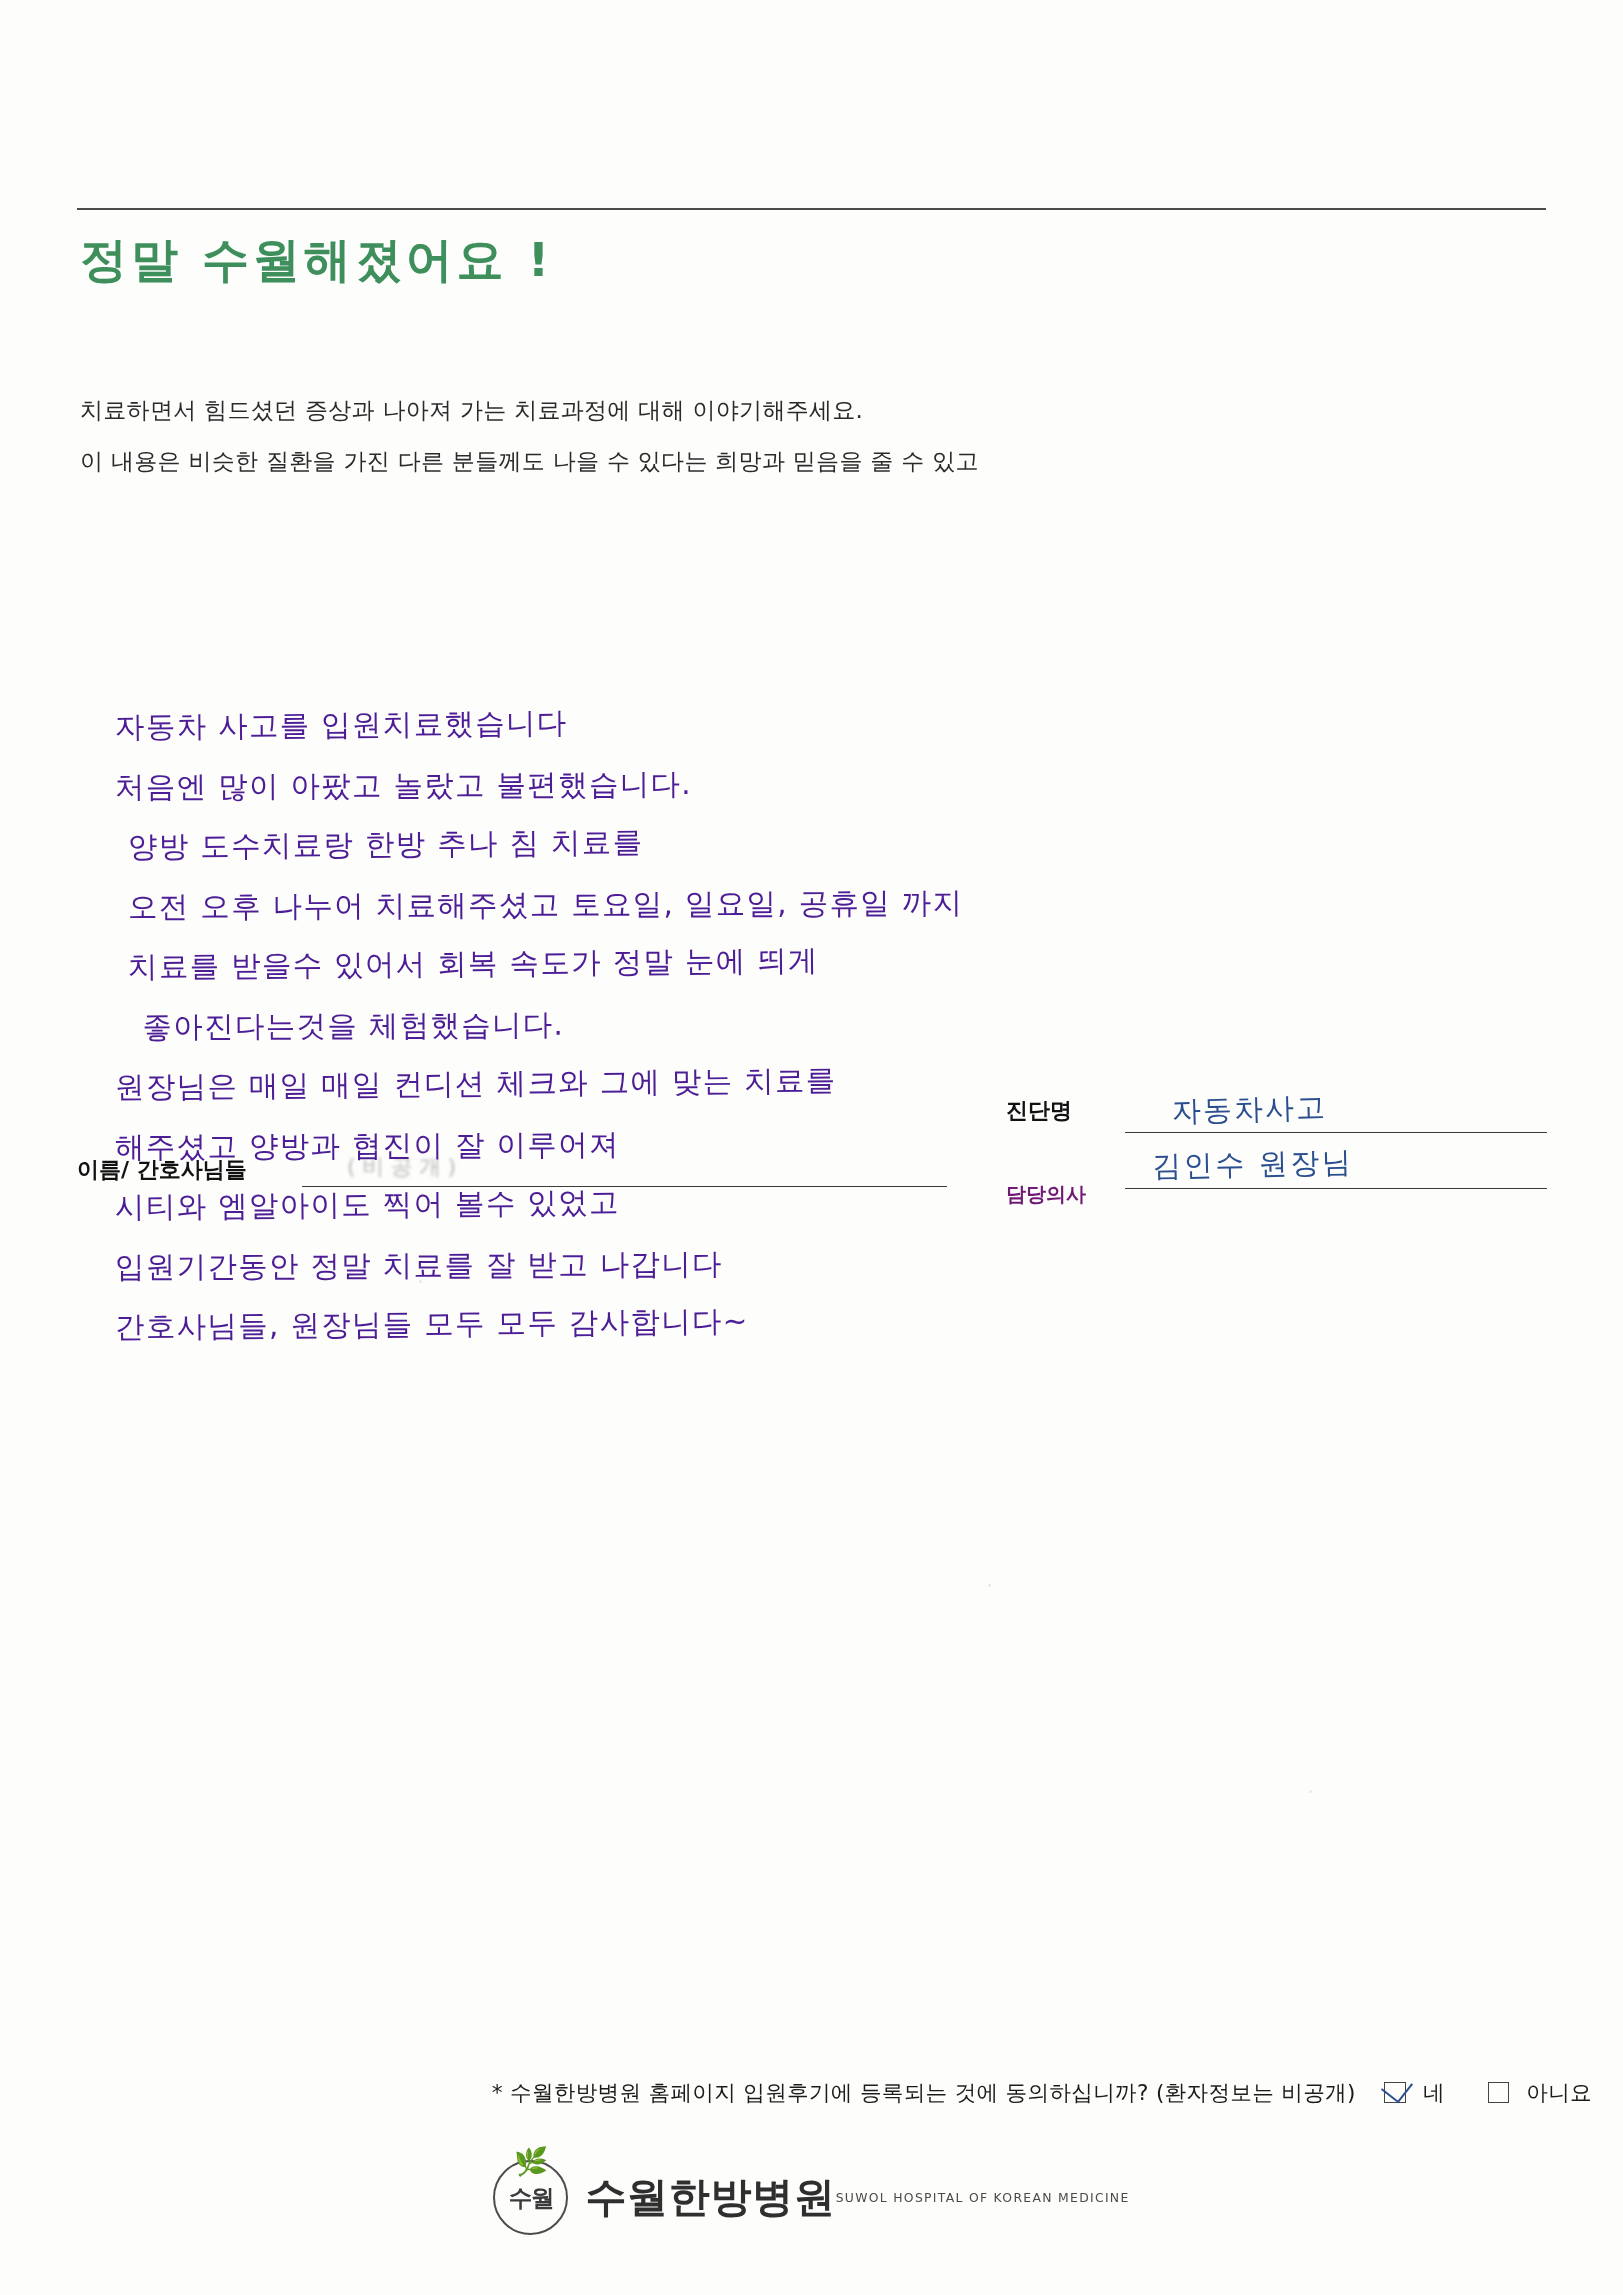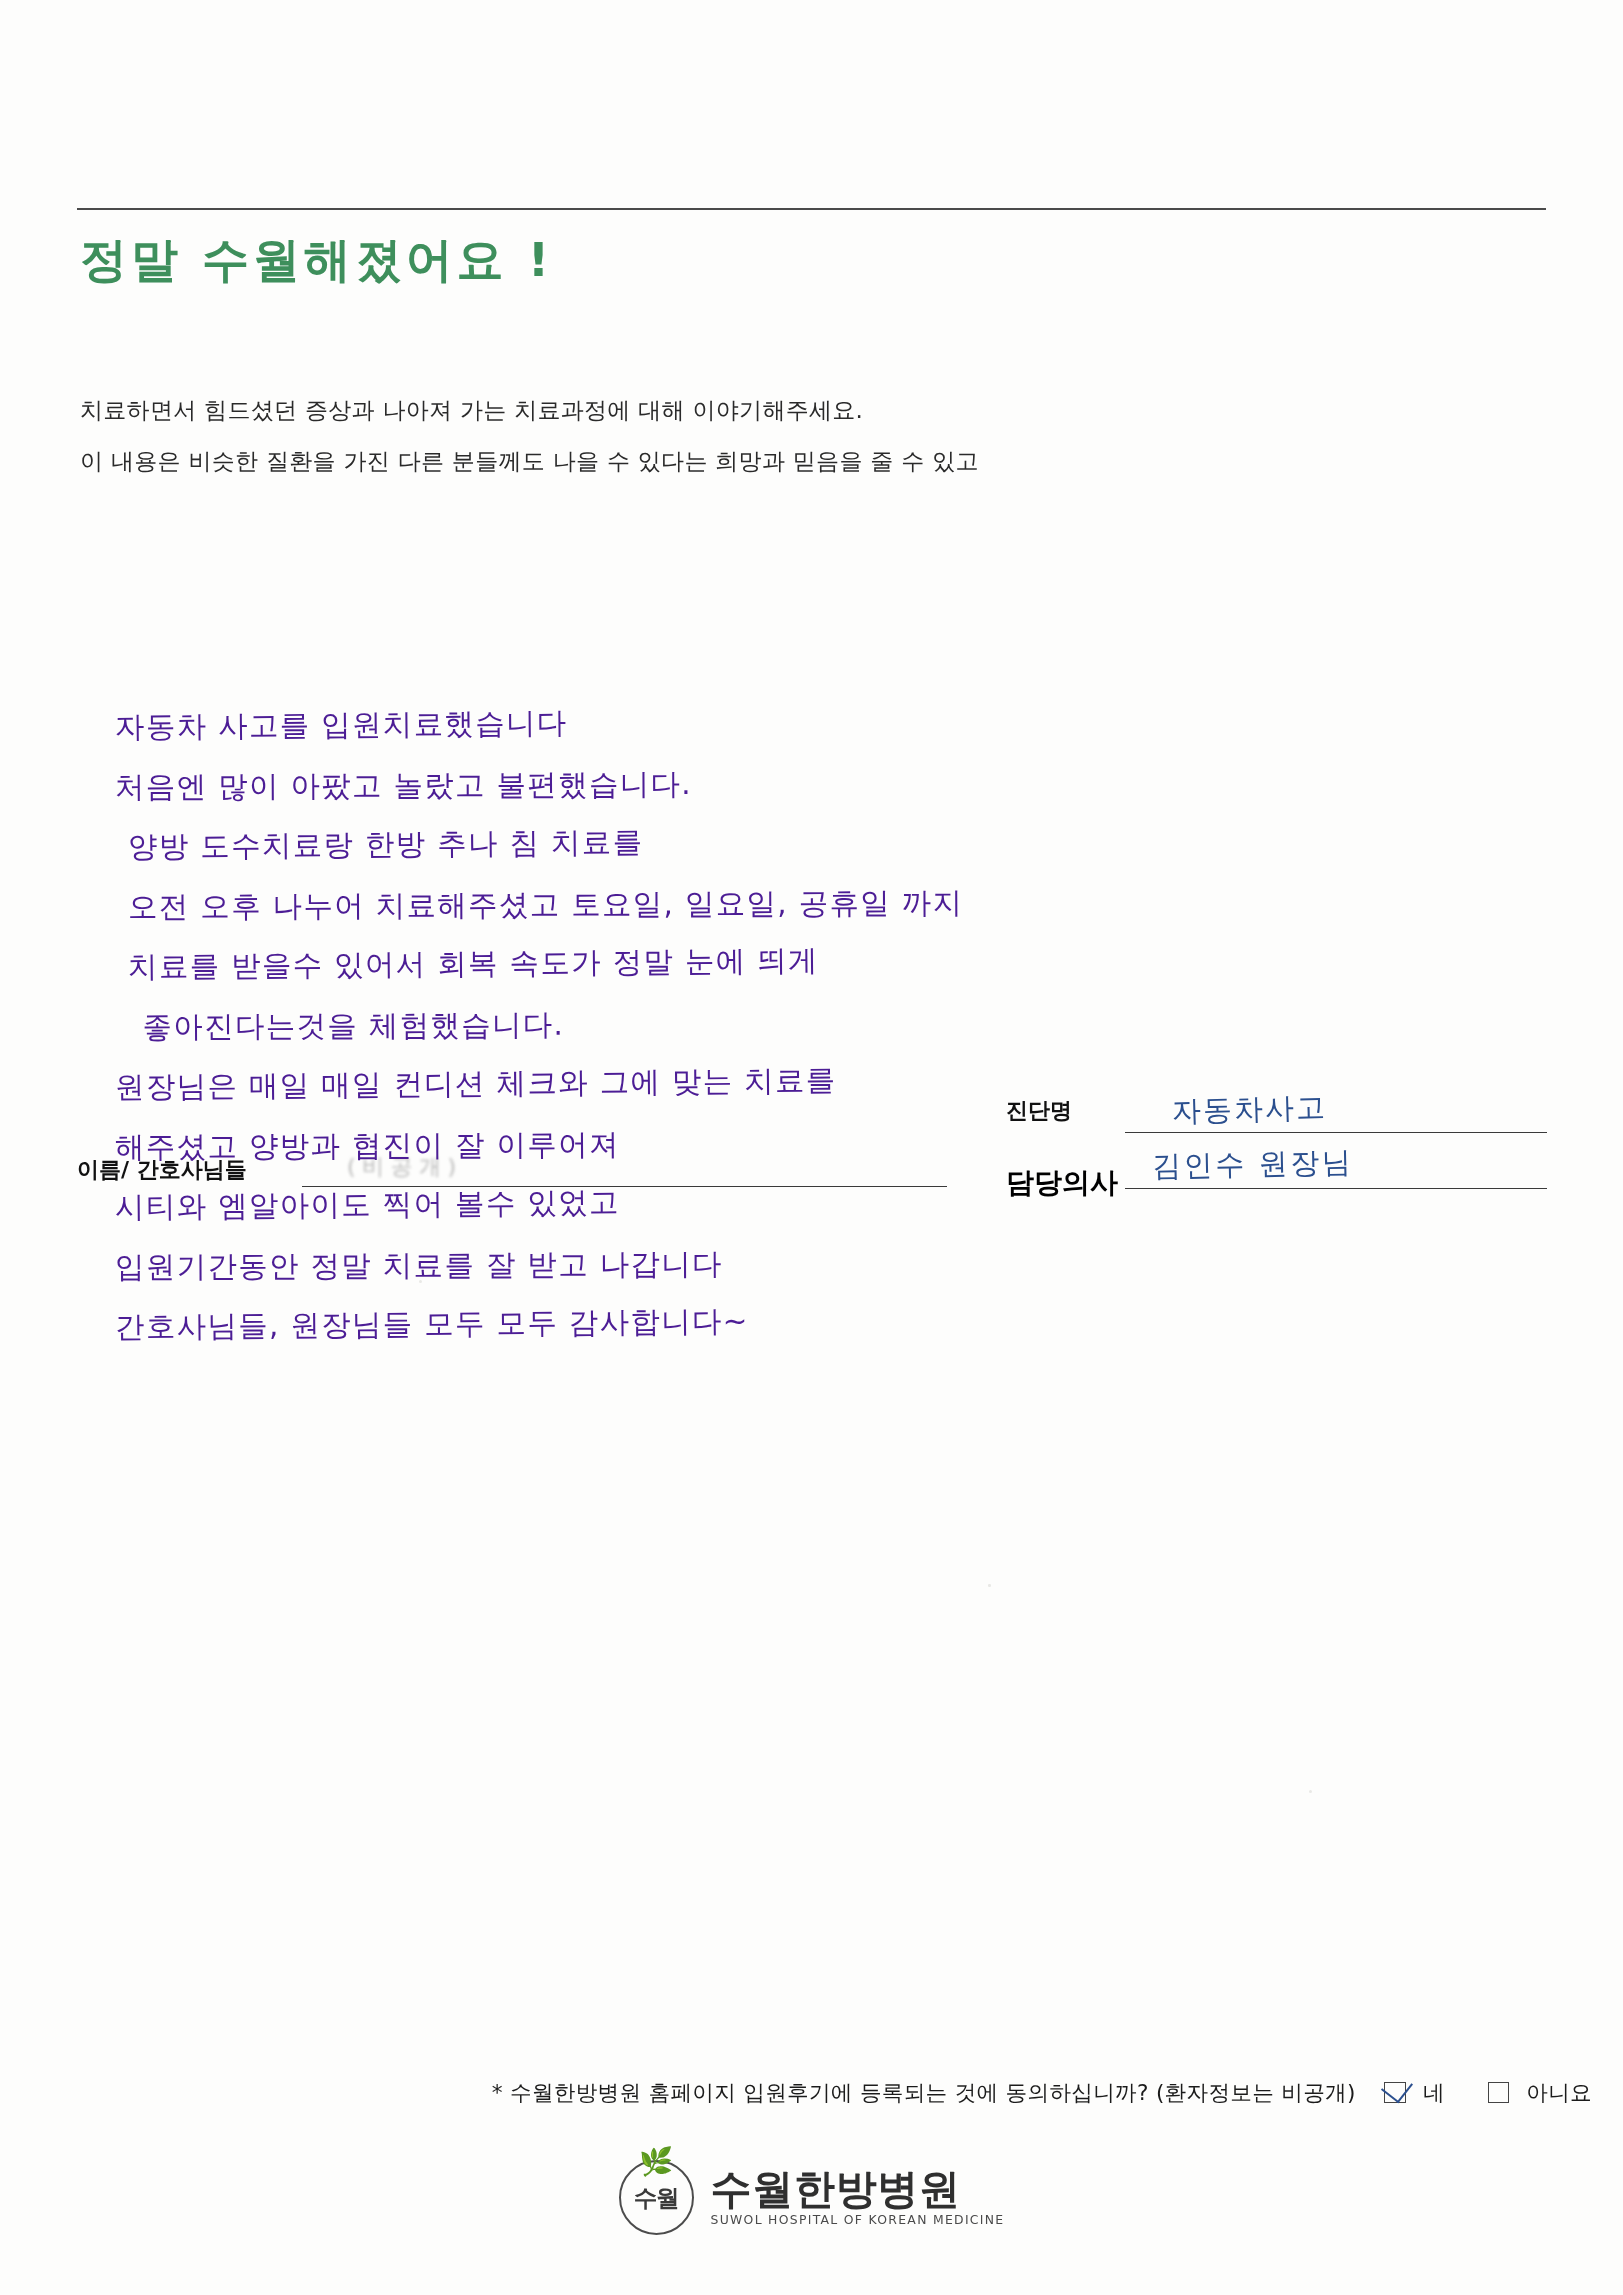--- a/index.html
+++ b/index.html
@@ -118,24 +118,24 @@
     color: #2b4f8e;
     font-family: "DejaVu Sans", "Liberation Sans", sans-serif;
     transform: rotate(-1.6deg);
     letter-spacing: 2px;
     white-space: nowrap;
   }
 
   .label-doc {
     position: absolute;
     left: 1006px;
-    top: 621px;
-    font-size: 28px;
-    font-weight: 700;
-    color: #000000;
+    top: 638px;
+    font-size: 20px;
+    font-weight: 700;
+    color: #701a75;
     white-space: nowrap;
   }
   .line-doc {
     position: absolute;
     left: 1125px;
     top: 645px;
     width: 422px;
     height: 1.3px;
     background: #3a3a3a;
   }
@@ -237,21 +237,21 @@
   }
   .logo-leaf {
     position: absolute;
     top: -14.4px;
     left: 50%;
     transform: translateX(-50%);
     font-size: 27.5px;
     color: #5aa66f;
     line-height: 1;
   }
-  .logo-text-wrap { display: flex; flex-direction: column; }
+  .logo-text-wrap { display: flex; flex-direction: row; align-items: center; }
   .logo-kr {
     font-size: 41px;
     font-weight: 700;
     color: #2f2f2f;
     letter-spacing: 0.7px;
     line-height: 1.05;
   }
   .logo-en {
     font-size: 12.4px;
     color: #4a4a4a;

